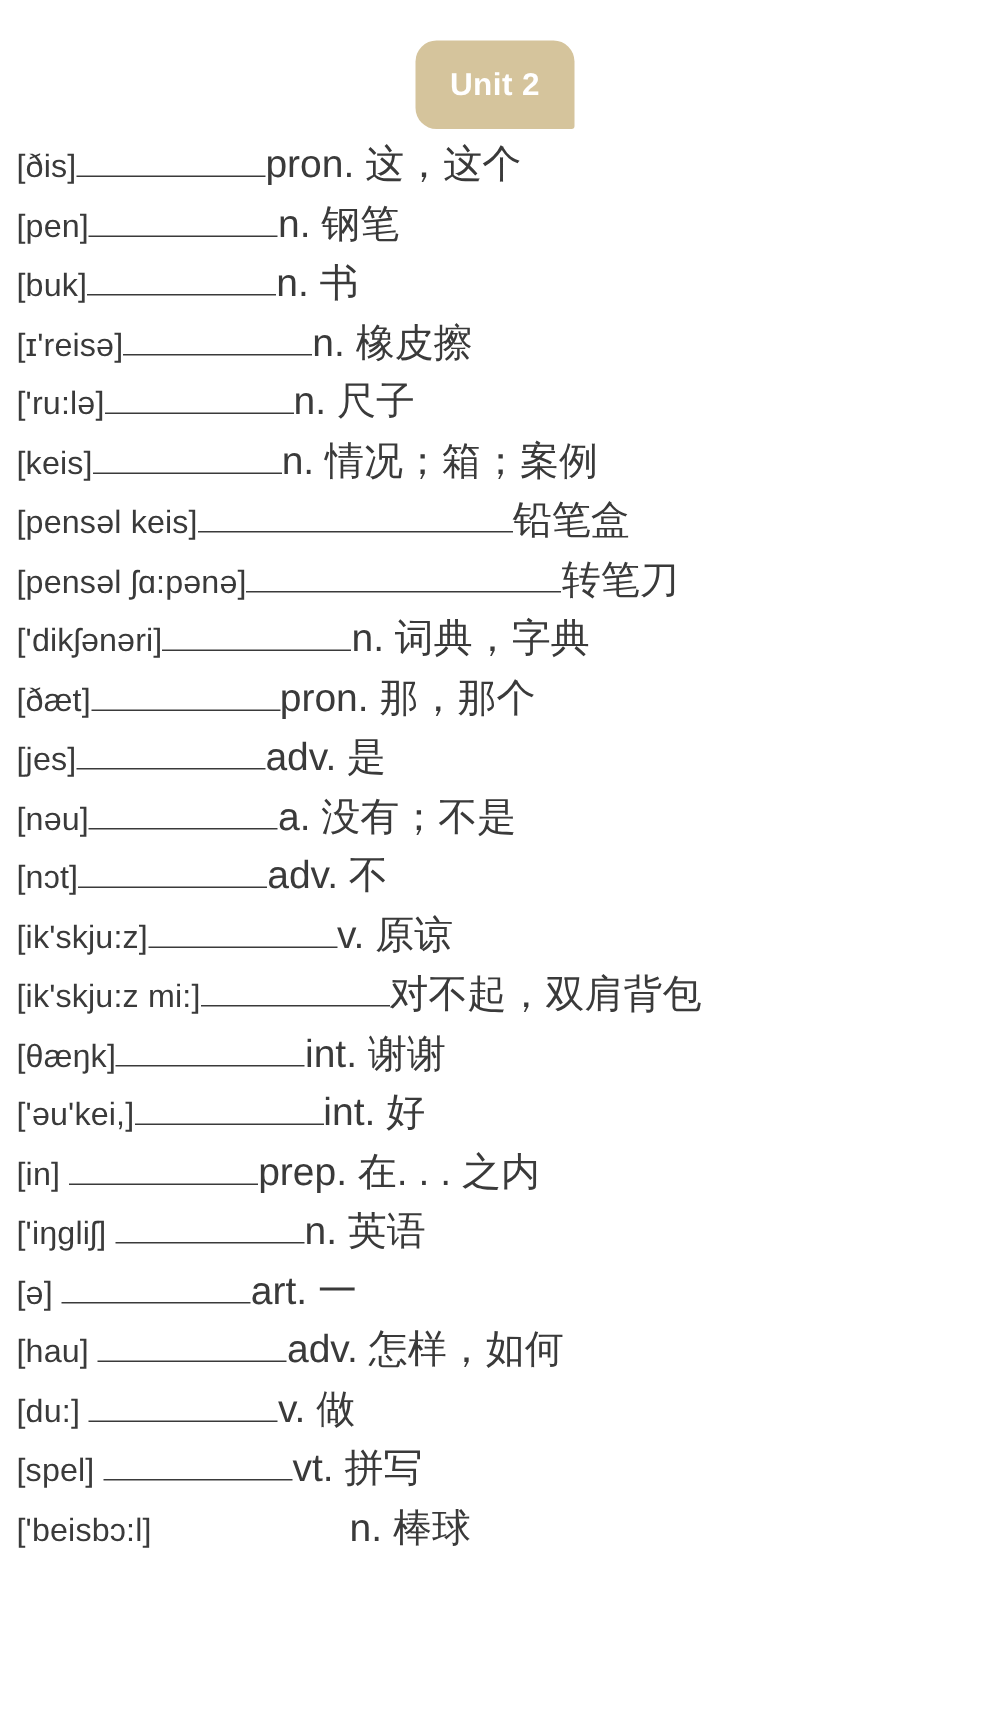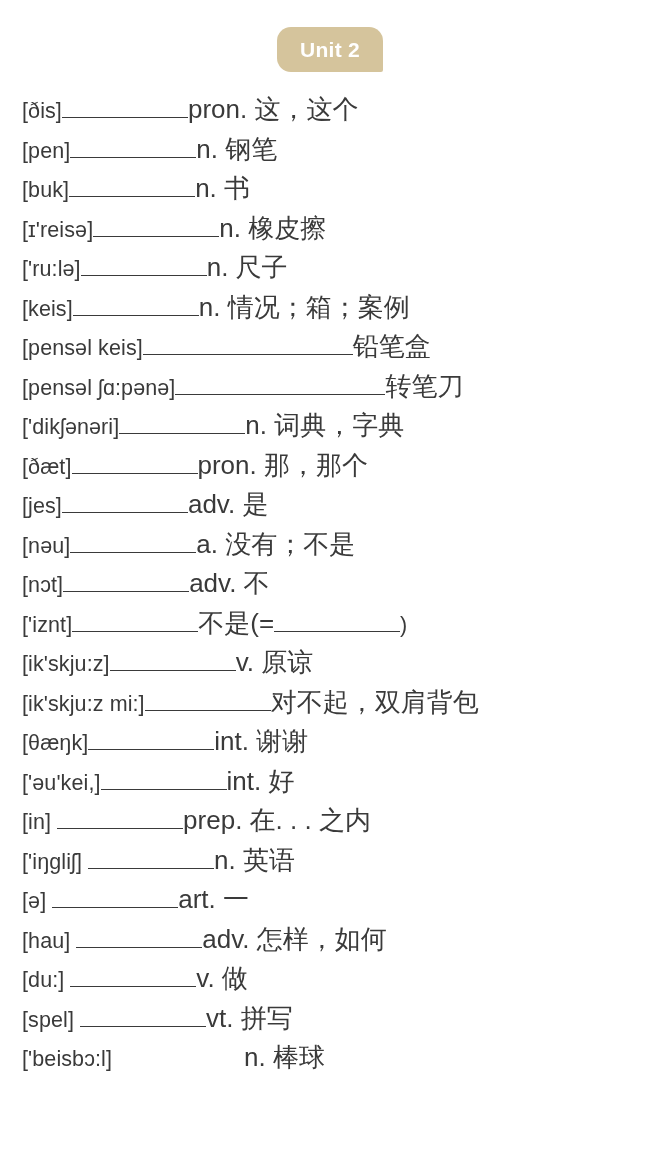--- a/index.html
+++ b/index.html
@@ -29,21 +29,21 @@
     top: 0;
     left: 0;
     width: 660px;
     height: 90px;
   }
   .unit-badge {
     position: absolute;
     left: 277px;
     top: 27px;
     width: 106px;
-    height: 45px;
+    height: 59px;
     background: #d5c49c;
     border-radius: 14px 14px 2px 14px;
     display: flex;
     align-items: center;
     justify-content: center;
     box-sizing: border-box;
   }
   .unit-badge-label {
     color: #ffffff;
     font-size: 21px;
@@ -57,21 +57,21 @@
   .word-list {
     position: absolute;
     left: 0;
     top: 90px;
     width: 660px;
   }
   .word-row {
     height: 39.5px;
     display: flex;
     align-items: baseline;
-    padding-left: 22px;
+    padding-left: 11px;
     box-sizing: border-box;
     white-space: nowrap;
     color: #3a3a3a;
     font-size: 21.5px;
     line-height: 39.5px;
   }
   .phonetic {
     color: #3a3a3a;
     font-size: 21.5px;
     letter-spacing: 0.1px;
@@ -167,27 +167,20 @@
         <span class="phonetic">[nəu]</span>
         <span class="blank" style="width: 126px;"></span>
         <span class="meaning">a. 没有；不是</span>
       </div>
       <div class="word-row">
         <span class="phonetic">[nɔt]</span>
         <span class="blank" style="width: 126px;"></span>
         <span class="meaning">adv. 不</span>
       </div>
       <div class="word-row">
-        <span class="phonetic">['iznt]</span>
-        <span class="blank" style="width: 126px;"></span>
-        <span class="meaning">不是(=</span>
-        <span class="blank" style="width: 126px;"></span>
-        <span class="paren">)</span>
-      </div>
-      <div class="word-row">
         <span class="phonetic">[ik'skju:z]</span>
         <span class="blank" style="width: 126px;"></span>
         <span class="meaning">v. 原谅</span>
       </div>
       <div class="word-row">
         <span class="phonetic">[ik'skju:z mi:]</span>
         <span class="blank" style="width: 126px;"></span>
         <span class="meaning">对不起，双肩背包</span>
       </div>
       <div class="word-row">

